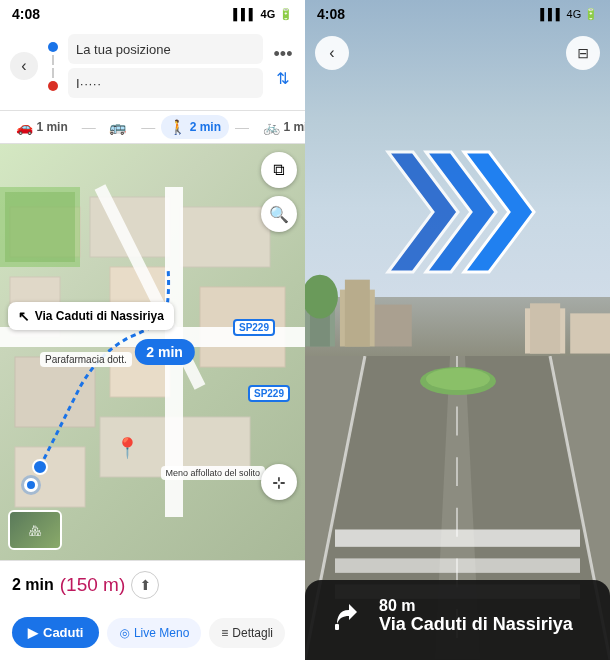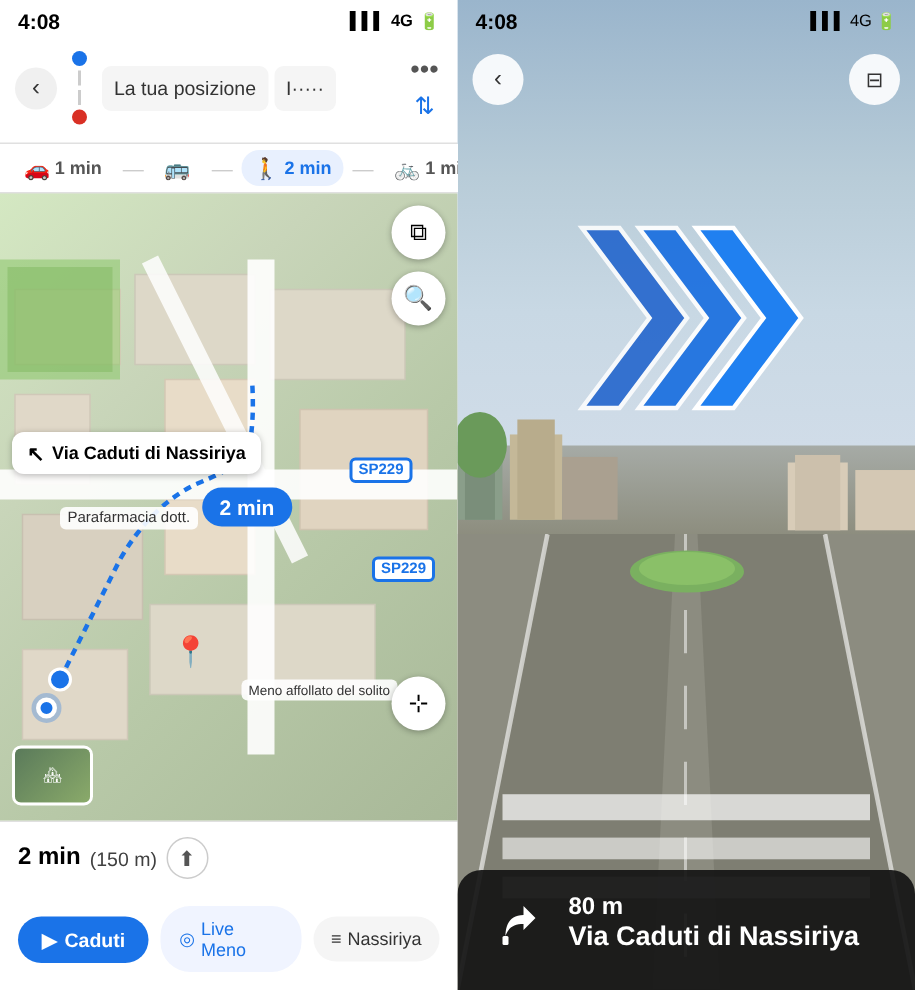--- a/index.html
+++ b/index.html
@@ -89,21 +89,21 @@
     }
     .dot-red {
       width: 10px;
       height: 10px;
       border-radius: 50%;
       background: #d93025;
     }
     .route-inputs {
       flex: 1;
       display: flex;
-      flex-direction: row;
+      flex-direction: column;
       gap: 4px;
       text-align: center;
     }
     .route-input {
       background: #f5f5f5;
       border-radius: 6px;
       padding: 6px 8px;
       font-size: 13px;
       color: #333;
       height: 30px;
@@ -338,22 +338,22 @@
       align-items: center;
       gap: 6px;
       margin-bottom: 4px;
     }
     .info-time {
       font-size: 16px;
       font-weight: 700;
       color: #000;
     }
     .info-distance {
-      font-size: 13px;
-      color: #404040;
+      font-size: 19px;
+      color: #be185d;
     }
     .info-desc {
       font-size: 11px;
       color: #777;
       flex: 1;
     }
     .share-btn {
       width: 28px;
       height: 28px;
       border-radius: 50%;
@@ -492,21 +492,21 @@
       left: 0;
       right: 0;
       background: rgba(20,20,20,0.92);
       color: #fff;
       border-radius: 16px 16px 0 0;
       padding: 16px 20px 24px;
       z-index: 20;
     }
     .nav-card-row {
       display: flex;
-      align-items: center;
+      align-items: flex-end;
       gap: 14px;
     }
     .nav-turn-icon {
       width: 40px;
       height: 40px;
       display: flex;
       align-items: center;
       justify-content: center;
       flex-shrink: 0;
     }
@@ -718,21 +718,21 @@
     <div class="btn-avvia">
       <span>▶</span>
       <span>Caduti</span>
     </div>
     <div class="btn-liveview">
       <span>◎</span>
       <span>Live Meno</span>
     </div>
     <div class="btn-dettagli">
       <span>≡</span>
-      <span>Nassiriya</span>
+      <span>Dettagli</span>
     </div>
   </div>
 
 </div>
 
 <div class="right-panel">
 
   <div class="live-bg">
 
     <div style="position:absolute;top:0;left:0;right:0;height:45%;background:linear-gradient(180deg,#9ab5cc 0%,#b8ccd8 40%,#c8d8e4 70%,#d0dce8 100%);"></div>

